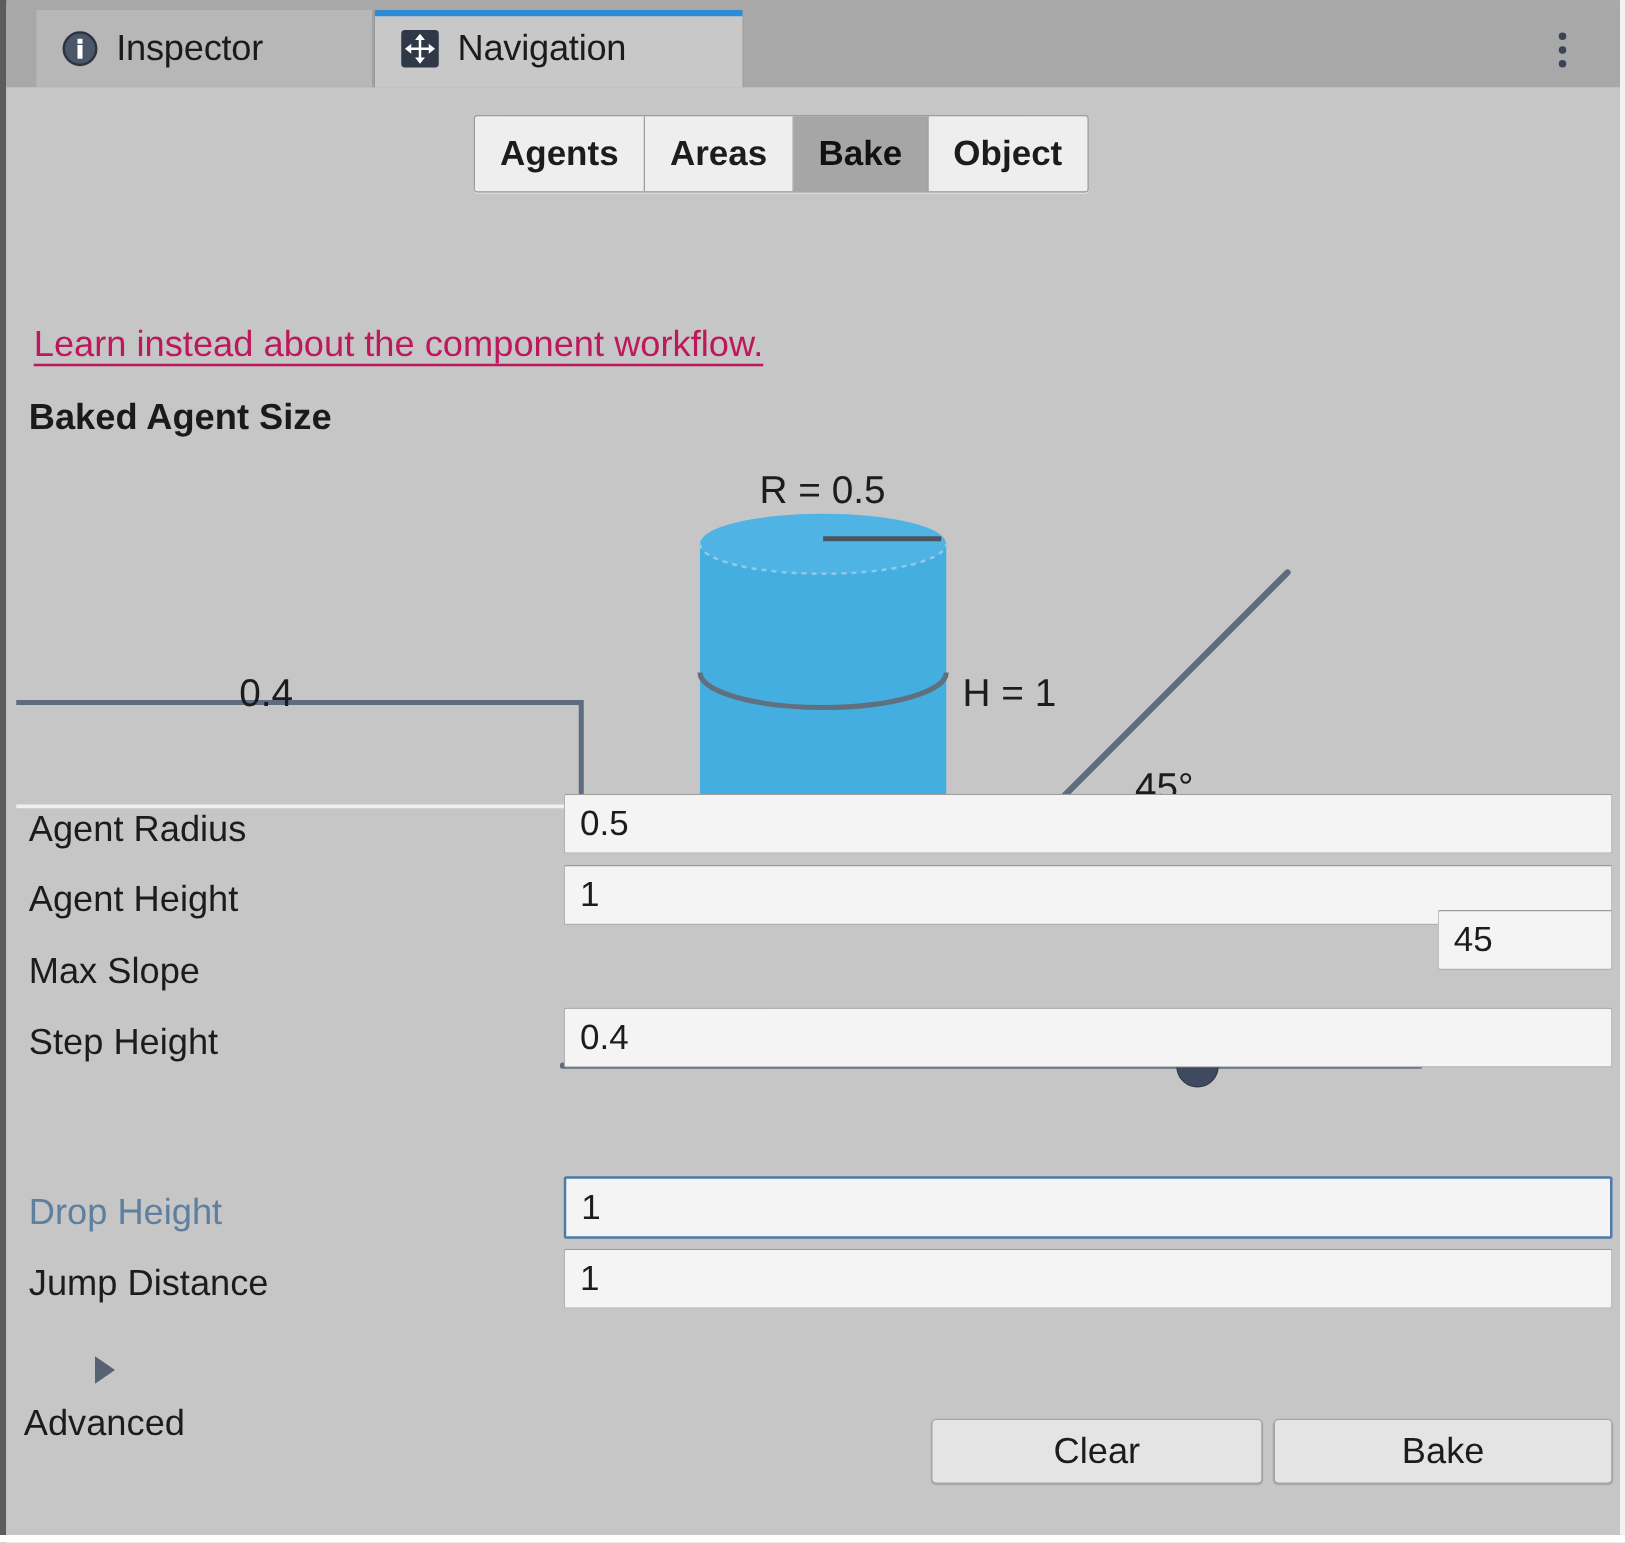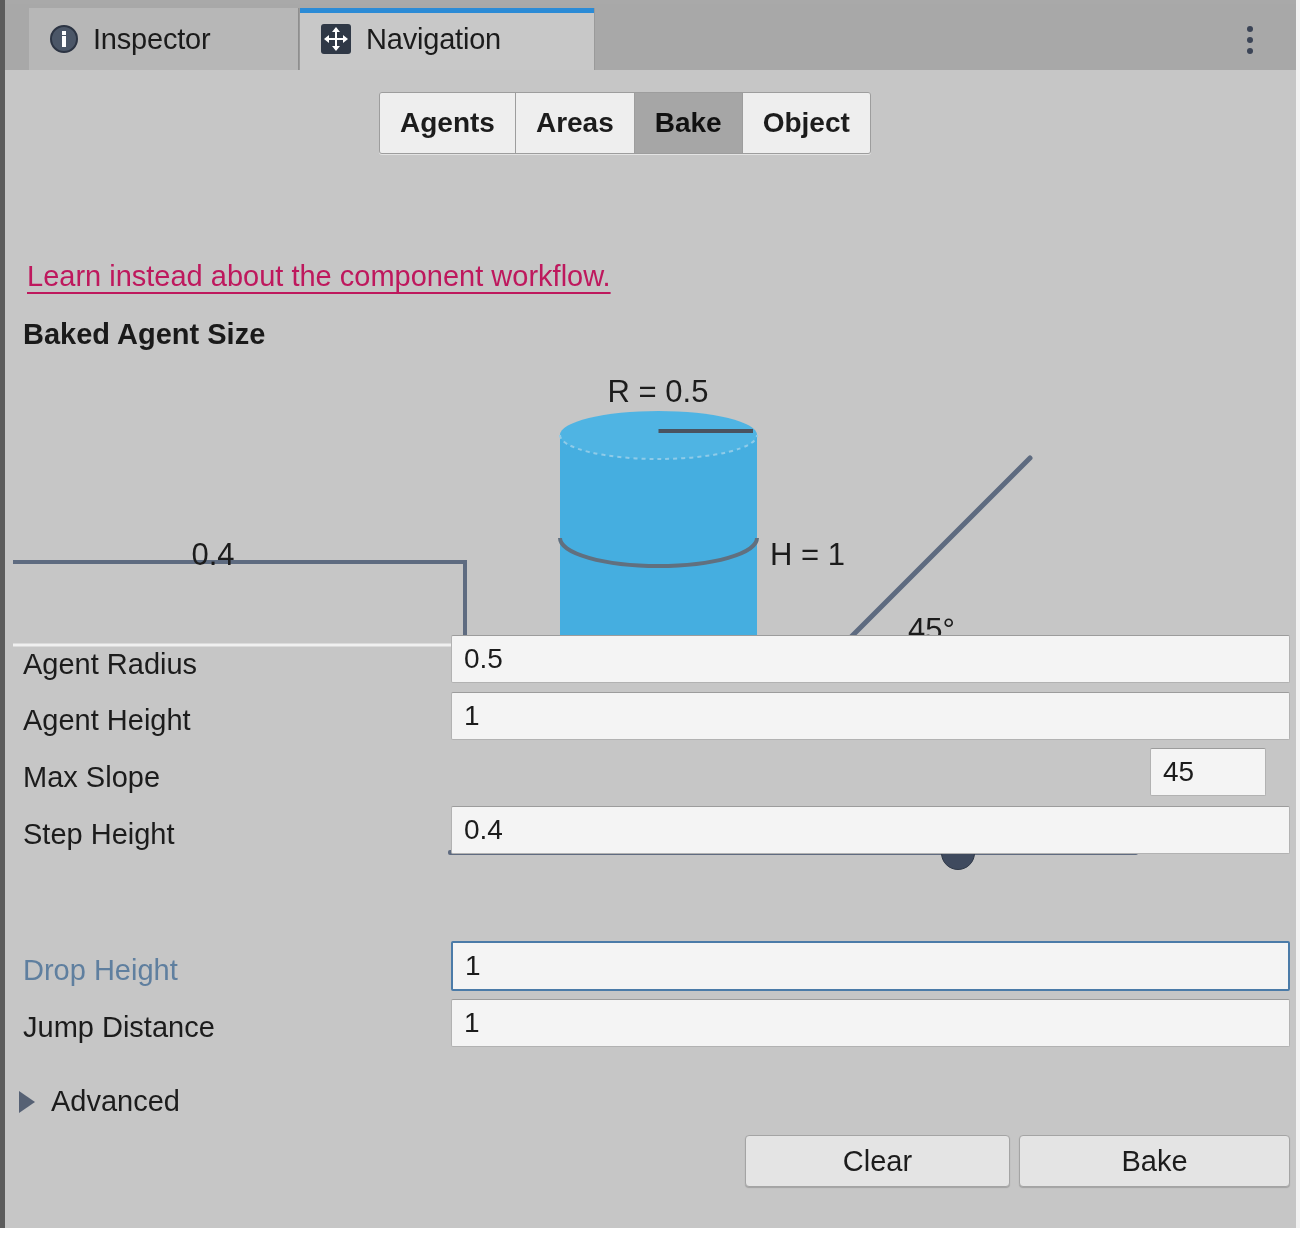--- a/index.html
+++ b/index.html
@@ -231,20 +231,21 @@
   }
 
   
   #advanced-foldout {
     position: absolute;
     left: 14px; top: 1015px;
     display: flex;
     align-items: center;
     gap: 16px;
     cursor: pointer;
+    flex-direction: column;
   }
   #advanced-arrow {
     width: 0; height: 0;
     border-left: 16px solid #566174;
     border-top: 11px solid transparent;
     border-bottom: 11px solid transparent;
   }
   #advanced-label {
     font-size: 29px;
     color: #1c1c1c;
@@ -355,21 +356,21 @@
     <div class="field" style="left:446px; top:565px; width:839px; height:48px;">0.5</div>
 
     <div class="prop-label" style="left:18px; top:634px;">Agent Height</div>
     <div class="field" style="left:446px; top:622px; width:839px; height:48px;">1</div>
 
     <div class="prop-label" style="left:18px; top:691px;">Max Slope</div>
     <div id="slider-row">
       <div id="slider-track"></div>
       <div id="slider-handle"></div>
     </div>
-    <div class="field" style="left:1145px; top:678px; width:116px; height:48px;">45</div>
+    <div class="field" style="left:1145px; top:658px; width:140px; height:48px;">45</div>
 
     <div class="prop-label" style="left:18px; top:748px;text-align:center;">Step Height</div>
     <div class="field" style="left:446px; top:736px; width:839px; height:48px;">0.4</div>
 
 
     <div class="prop-label accent" style="left:18px; top:884px;">Drop Height</div>
     <div class="field focused" style="left:446px; top:871px; width:839px; height:50px;">1</div>
 
     <div class="prop-label" style="left:18px; top:941px;">Jump Distance</div>
     <div class="field" style="left:446px; top:929px; width:839px; height:48px;">1</div>

